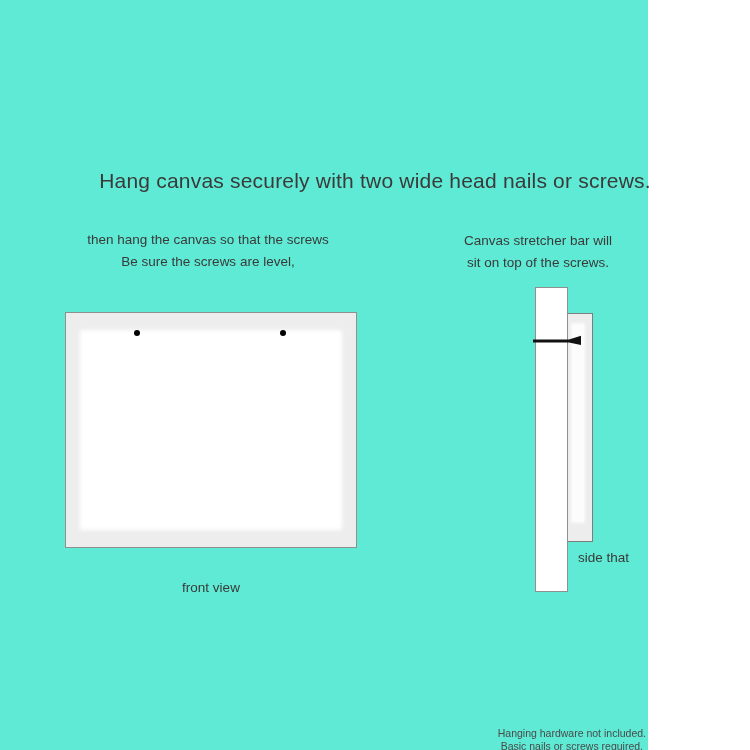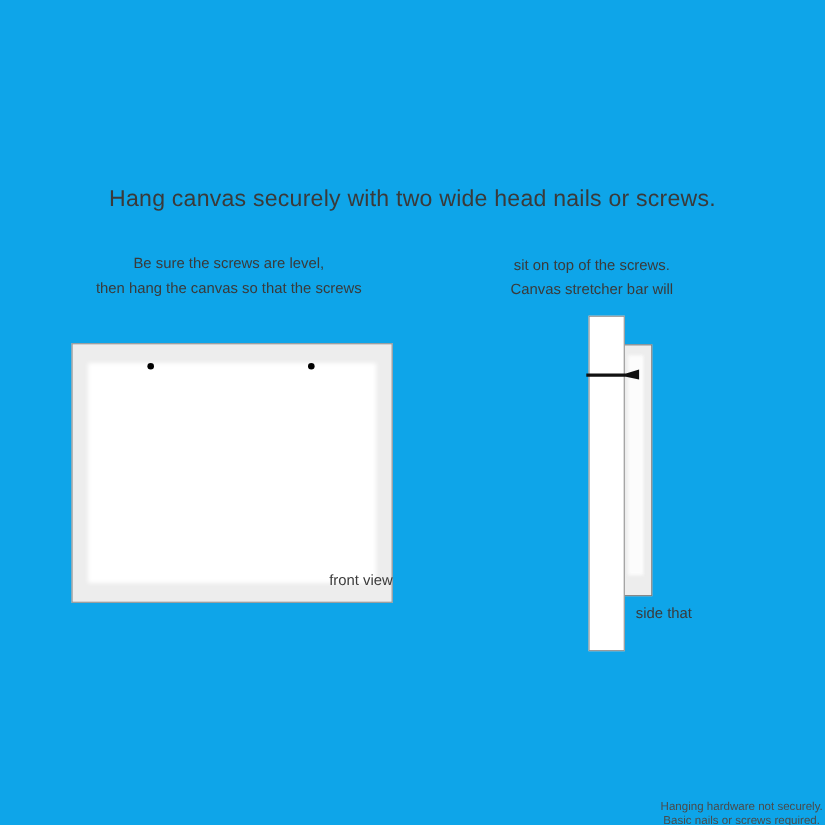--- a/index.html
+++ b/index.html
@@ -9,23 +9,23 @@
   }
   body {
     width: 750px;
     height: 750px;
     overflow: hidden;
     font-family: "Liberation Sans", "DejaVu Sans", sans-serif;
     color: #3a3a3a;
   }
   .stage {
     position: relative;
-    width: 750px;
+    width: 648px;
     height: 750px;
-    background: #0ea5e9;
+    background: #5eead4;
   }
   .stage * { box-sizing: border-box; }
 
   .title {
     position: absolute;
     top: 169px;
     left: 0;
     width: 750px;
     text-align: center;
     font-size: 21px;
@@ -67,23 +67,23 @@
   }
   .dot-left  { left: 134px; top: 330px; }
   .dot-right { left: 280px; top: 330px; }
 
   .view-label {
     position: absolute;
     font-size: 13.5px;
     color: #3a3a3a;
   }
   .front-label {
-    left: 65px; top: 520px;
+    left: 65px; top: 580px;
     width: 292px;
-    text-align: right;
+    text-align: center;
   }
   .side-label { left: 578px; top: 550px; }
 
   
   .side-bar {
     position: absolute;
     left: 566px; top: 313px;
     width: 27px; height: 229px;
     background: #ededed;
     border: 1px solid #7d7d7d;
@@ -120,43 +120,43 @@
   }
 </style>
 </head>
 <body>
 
 <div class="stage">
 
   <div class="title">Hang canvas securely with two wide head nails or screws.</div>
 
   <div class="para para-front">
+    <div>then hang the canvas so that the screws</div>
     <div>Be sure the screws are level,</div>
-    <div>then hang the canvas so that the screws</div>
   </div>
 
   <div class="para para-side">
+    <div>Canvas stretcher bar will</div>
     <div>sit on top of the screws.</div>
-    <div>Canvas stretcher bar will</div>
   </div>
 
   <div class="front-canvas">
     <div class="front-inner"></div>
   </div>
   <span class="dot dot-left"></span>
   <span class="dot dot-right"></span>
   <div class="view-label front-label">front view</div>
 
   <div class="side-bar">
     <div class="side-bar-inner"></div>
   </div>
   <div class="side-wall"></div>
   <svg class="nail-svg" viewBox="528 330 58 20" xmlns="http://www.w3.org/2000/svg">
     <polygon points="533,339.6 569,339.6 581,335.8 581,345 569,342.4 533,342.4" fill="#111111"></polygon>
   </svg>
   <div class="view-label side-label">side that</div>
 
   <div class="footnote">
-    <div>Hanging hardware not securely.</div>
+    <div>Hanging hardware not included.</div>
     <div>Basic nails or screws required.</div>
   </div>
 
 </div>
 
 </body></html>

